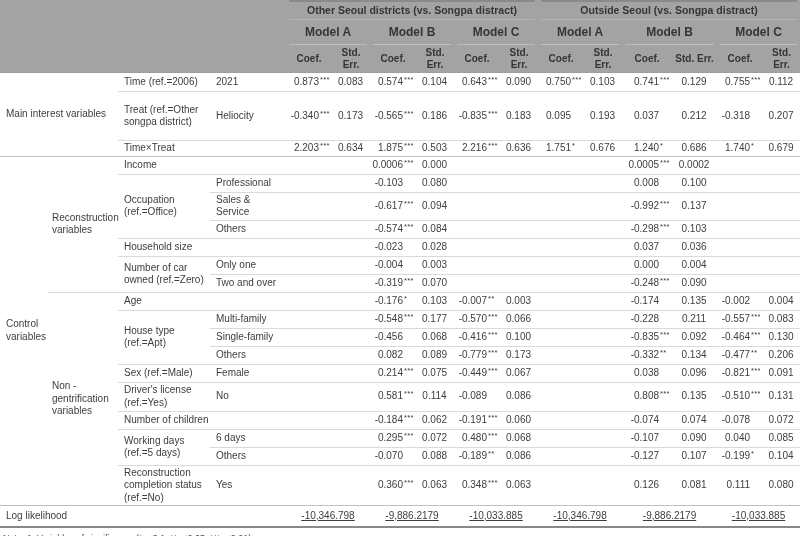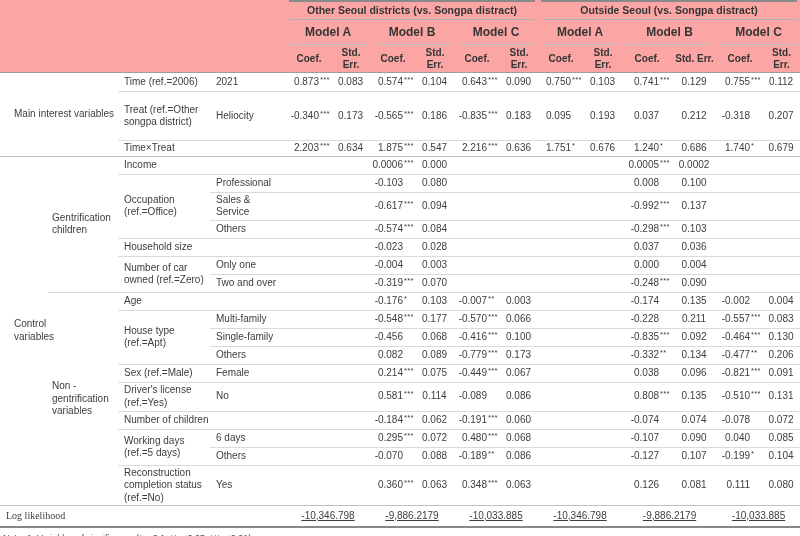--- a/index.html
+++ b/index.html
@@ -1,43 +1,43 @@
 <!DOCTYPE html>
 <html><head>
 <meta charset="utf-8">
 <style>
   html,body{margin:0;padding:0;background:#fff;}
   body{font-family:"Liberation Sans",sans-serif;color:#3d3d3d;-webkit-font-smoothing:antialiased;}
   .wrap{width:800px;height:536px;overflow:hidden;background:#fff;}
   table{width:800px;border-collapse:collapse;table-layout:fixed;font-size:10px;line-height:1.25;}
   
-  thead th{background:#fca5a5;font-weight:bold;padding:0;vertical-align:middle;color:#353535;}
+  thead th{background:#a3a3a3;font-weight:bold;padding:0;vertical-align:middle;color:#353535;}
   tr.h-group{height:16px;}
   .grp-inner{border-top:2px solid #8a8a8a;border-bottom:1px solid #b3b3b3;margin:0 3px;padding:2px 0 2px;text-align:center;font-size:10.5px;}
   tr.h-model{height:24px;}
   .model-inner{border-bottom:1px solid #bfbfbf;margin:0 3px;padding:5px 0 4px;text-align:center;font-size:12px;}
   tr.h-cse{height:27px;padding-left:40px;}
   tr.h-cse th{border-bottom:1px solid #9e9e9e;text-align:center;font-size:10px;padding:2px 1px;line-height:1.15;}
   th.nw{white-space:nowrap;}
   
   tbody tr{height:18px;}
   tbody td{border-top:1px solid #dadada;padding:1px 2px;vertical-align:middle;}
   tbody tr:first-child td{border-top:none;margin-top:32px;}
   tr.rh-time{height:19px;} tr.rh-treat{height:49px;margin-left:36px;} tr.rh-txt{height:15px;}
   tr.rh-no{height:29px;} tr.rh-yes{height:38px;margin-top:16px;} tr.rh-logl{height:21px;}
   tr.rh-sec td{border-top-color:#c2c2c2;}
-  td.colA{padding-left:14px;} td.colB{padding-left:4px;} td.colVar{padding-left:6px;} td.colCat{padding-left:6px;}
+  td.colA{padding-left:6px;} td.colB{padding-left:4px;} td.colVar{padding-left:6px;} td.colCat{padding-left:6px;}
   td.coef{padding:1px 0;}
   .cv{display:flex;justify-content:flex-end;}
   .cv .num{flex:1;text-align:right;}
   .cv .st{width:12px;text-align:left;font-size:7.5px;letter-spacing:.3px;position:relative;top:-1px;padding-left:1px;color:#3d3d3d;}
   td.se{text-align:center;padding-right:3px;}
   tr.rh-logl td{border-top:1px solid #c0c0c0;border-bottom:2px solid #888;}
   td.ll{text-align:center;text-decoration:underline;}
-  td.ll-label{padding-left:6px;font-family:Liberation Serif, serif;}
+  td.ll-label{padding-left:6px;}
   
   .notes{padding:4px 0 0 3px;font-size:9px;color:#4b4b4b;line-height:1.5;}
 </style>
 </head>
 <body>
 
 <div class="wrap">
   <table>
     <colgroup>
       <col style="width:48px">
@@ -206,21 +206,21 @@
               <span class="st">***</span>
             </div>
           </td>
           <td class="se">0.634</td>
           <td class="coef">
             <div class="cv">
               <span class="num">1.875</span>
               <span class="st">***</span>
             </div>
           </td>
-          <td class="se">0.547</td>
+          <td class="se">0.503</td>
           <td class="coef">
             <div class="cv">
               <span class="num">2.216</span>
               <span class="st">***</span>
             </div>
           </td>
           <td class="se">0.636</td>
           <td class="coef">
             <div class="cv">
               <span class="num">1.751</span>
@@ -238,21 +238,21 @@
           <td class="coef">
             <div class="cv">
               <span class="num">1.740</span>
               <span class="st">*</span>
             </div>
           </td>
           <td class="se">0.679</td>
         </tr>
         <tr class="rh-sec">
           <td rowspan="17" class="colA">Control variables</td>
-          <td rowspan="7" class="colB">Gentrification children</td>
+          <td rowspan="7" class="colB">Reconstruction variables</td>
           <td colspan="2" class="colVar">Income</td>
           <td class="coef">
             <div class="cv">
               <span class="num"></span>
               <span class="st"></span>
             </div>
           </td>
           <td class="se"></td>
           <td class="coef">
             <div class="cv">

